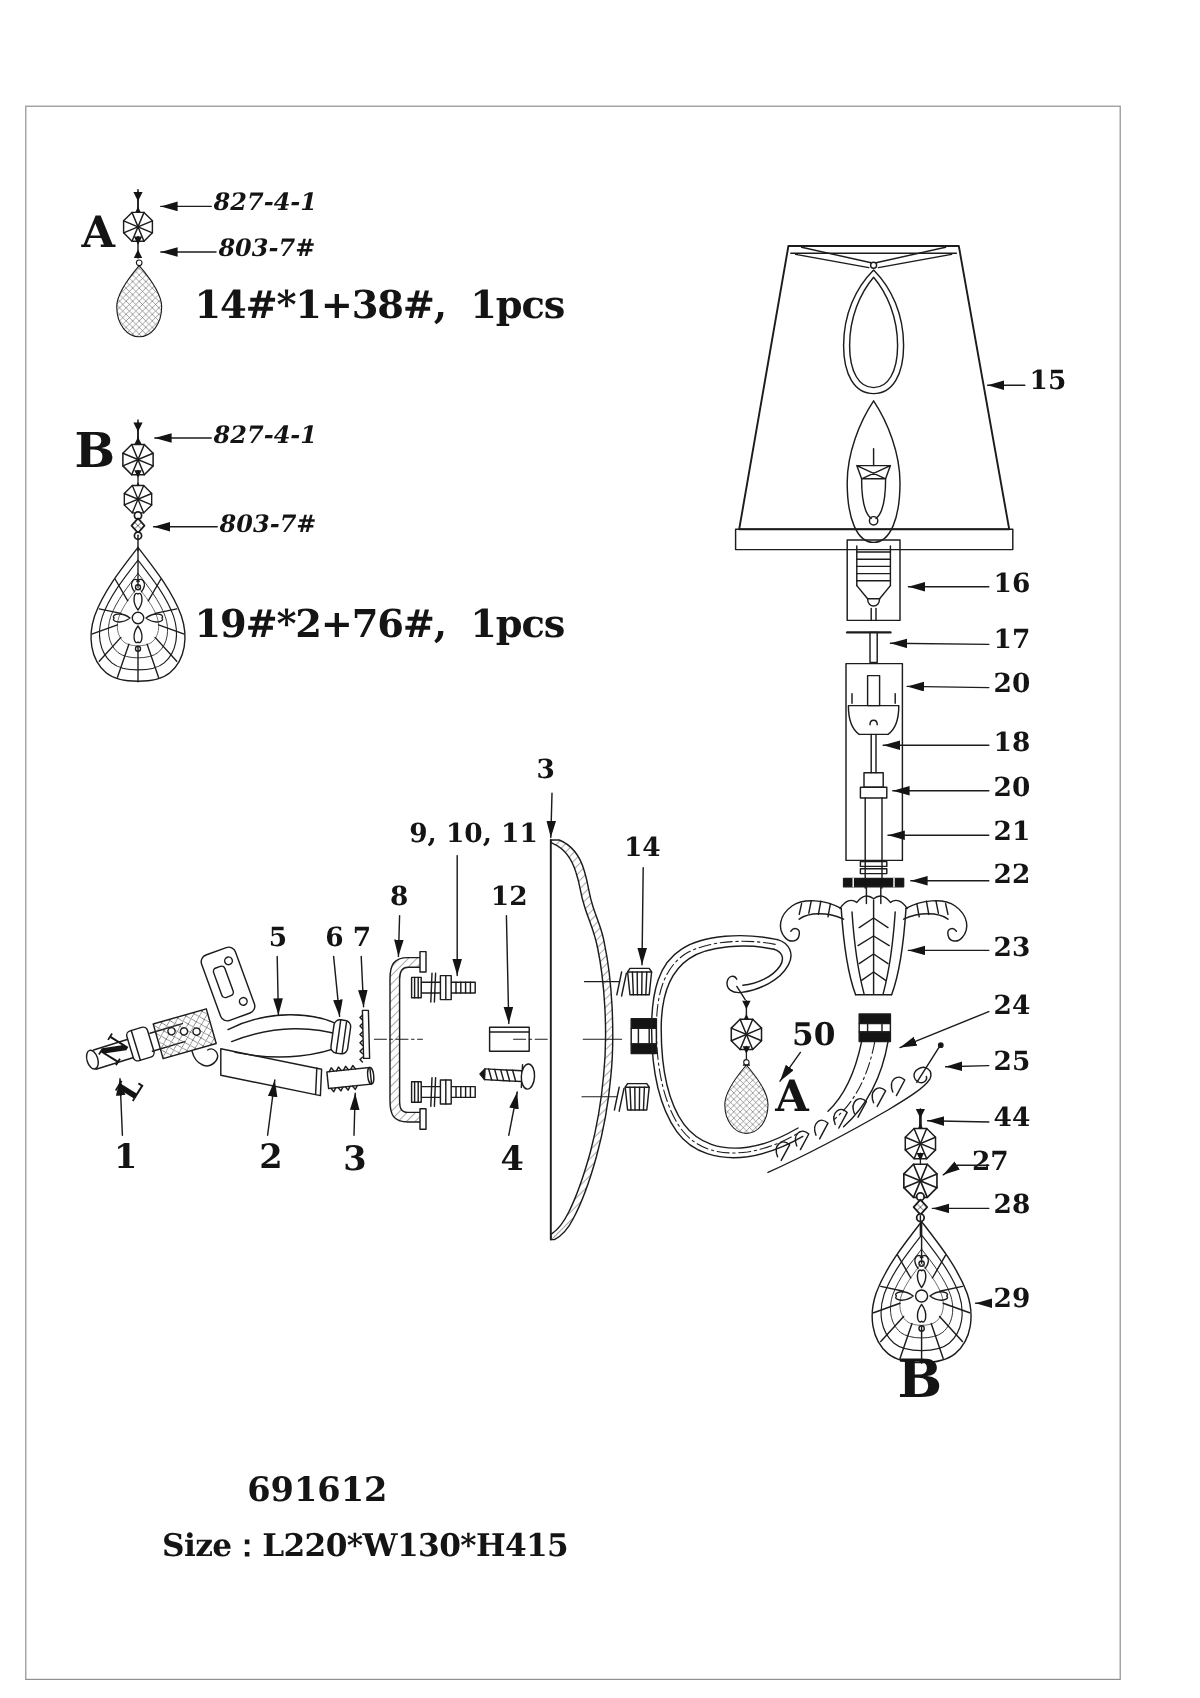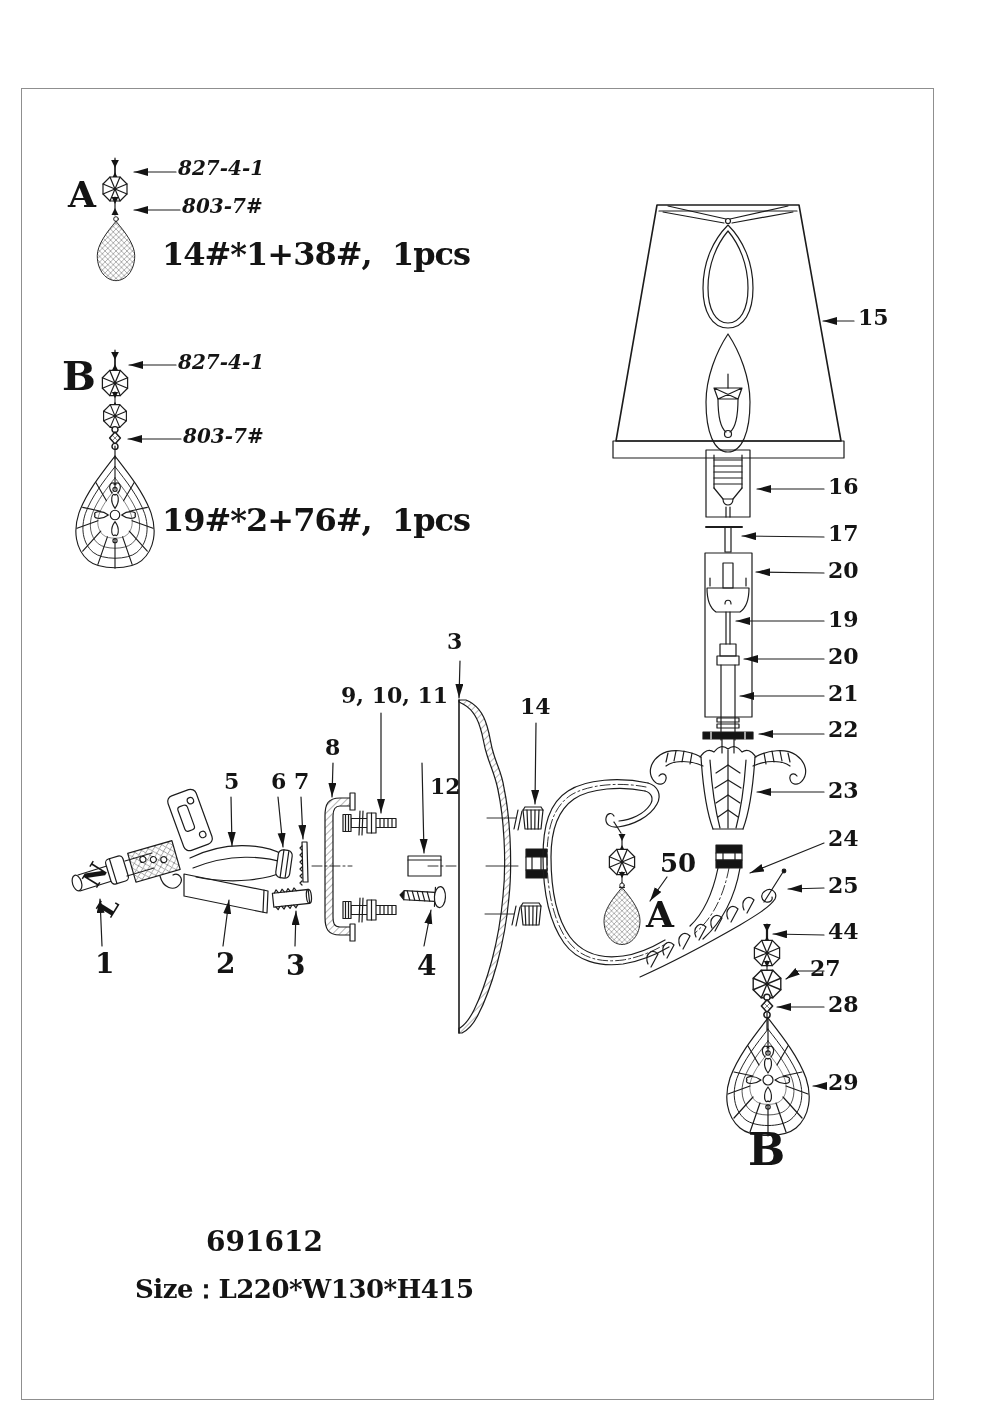--- a/index.html
+++ b/index.html
@@ -375,28 +375,28 @@
 
   <div class="lbl f28" style="left:95px;top:950px;">1</div>
   <div class="lbl f28" style="left:216px;top:950px;">2</div>
   <div class="lbl f28" style="left:286px;top:952px;">3</div>
   <div class="lbl f28" style="left:417px;top:952px;">4</div>
   <div class="lbl f27" style="left:224px;top:770px;">5</div>
   <div class="lbl f27" style="left:271px;top:770px;">6</div>
   <div class="lbl f27" style="left:294px;top:770px;">7</div>
   <div class="lbl f27" style="left:325px;top:736px;">8</div>
   <div class="lbl f27" style="left:341px;top:684px;">9, 10, 11</div>
-  <div class="lbl f27" style="left:430px;top:736px;margin-top:39px;">12</div>
+  <div class="lbl f27" style="left:409px;top:736px;">12</div>
   <div class="lbl f27" style="left:447px;top:630px;">3</div>
   <div class="lbl f27" style="left:520px;top:695px;">14</div>
   <div class="lbl f27" style="left:858px;top:306px;">15</div>
   <div class="lbl f27" style="left:828px;top:475px;">16</div>
   <div class="lbl f27" style="left:828px;top:522px;">17</div>
   <div class="lbl f27" style="left:828px;top:559px;">20</div>
-  <div class="lbl f27" style="left:828px;top:608px;">19</div>
+  <div class="lbl f27" style="left:828px;top:608px;">18</div>
   <div class="lbl f27" style="left:828px;top:645px;">20</div>
   <div class="lbl f27" style="left:828px;top:682px;">21</div>
   <div class="lbl f27" style="left:828px;top:718px;">22</div>
   <div class="lbl f27" style="left:828px;top:779px;">23</div>
   <div class="lbl f27" style="left:828px;top:827px;">24</div>
   <div class="lbl f27" style="left:828px;top:874px;">25</div>
   <div class="lbl f27" style="left:828px;top:920px;">44</div>
   <div class="lbl f27" style="left:810px;top:957px;">27</div>
   <div class="lbl f27" style="left:828px;top:993px;">28</div>
   <div class="lbl f27" style="left:828px;top:1071px;">29</div>

